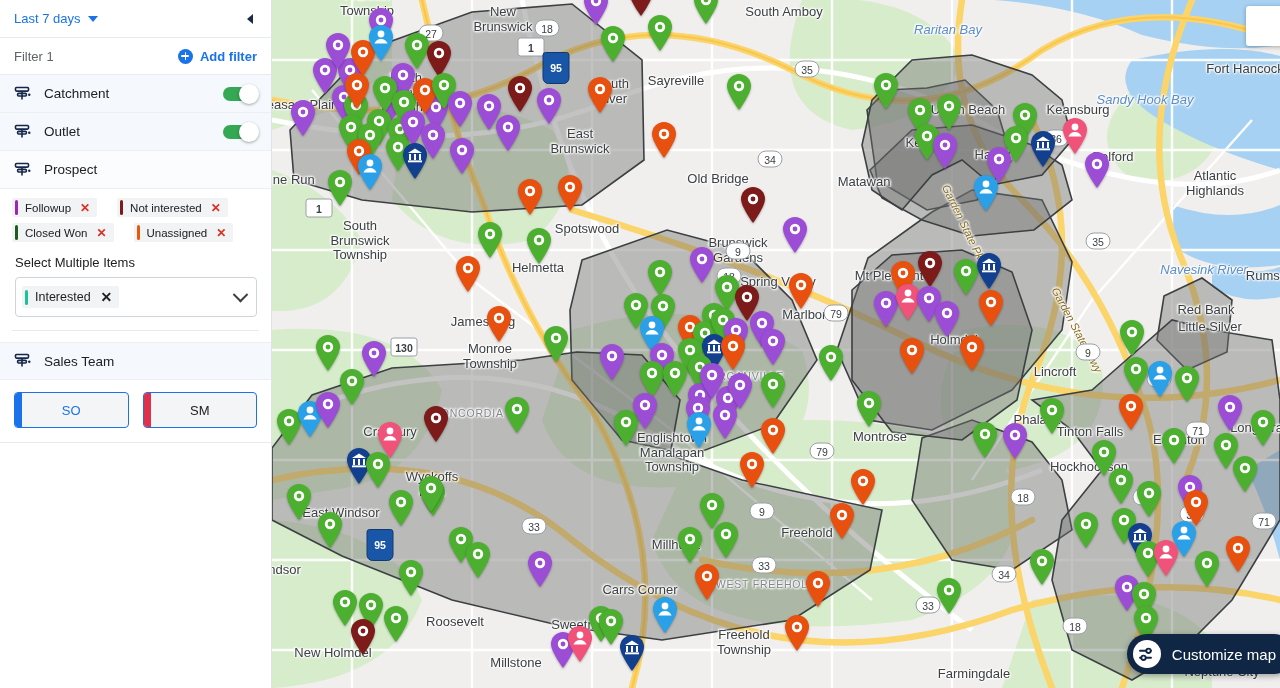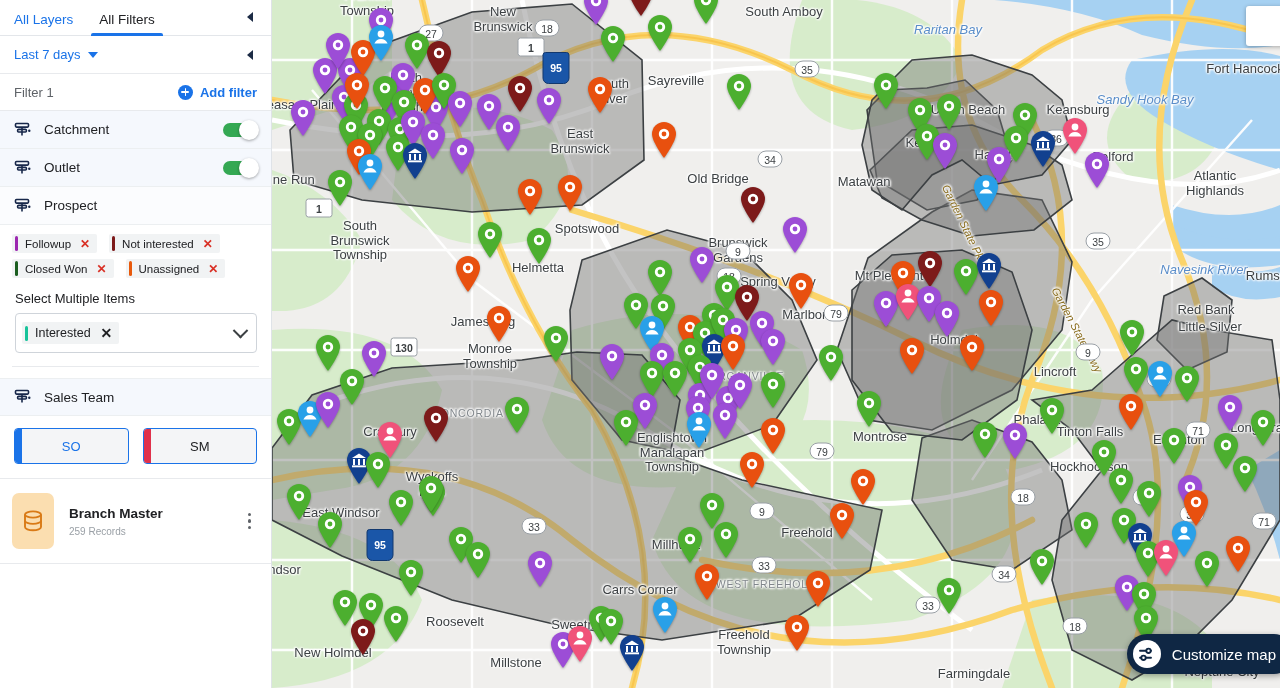--- a/index.html
+++ b/index.html
@@ -75,21 +75,21 @@
     width: 34px; height: 14px; border-radius: 8px; background: #34a853;
     position: relative; cursor: pointer; flex: 0 0 34px;
   }
   .toggle .knob {
     position: absolute; right: -2px; top: -3px; width: 20px; height: 20px;
     border-radius: 50%; background: #fff;
     box-shadow: 0 1px 3px rgba(0,0,0,.35);
   }
 
   .chips-area { padding: 9px 12px 0 12px; }
-  .chips-wrap { display: flex; flex-wrap: wrap; gap: 6px 12px; }
+  .chips-wrap { display: flex; flex-wrap: wrap; gap: 6px 20px; }
   .chip {
     display: inline-flex; align-items: center; background: #f1f3f4;
     border-radius: 2px; height: 19px; padding: 0 7px 0 0; font-size: 11.5px;
     color: #202124; position: relative; cursor: default;
   }
   .chip .bar { width: 3px; height: 15px; border-radius: 2px; margin: 0 7px 0 3px; flex: 0 0 3px; }
   .chip .chip-x {
     margin-left: 9px; color: #d93025; font-size: 12px; line-height: 1;
     cursor: pointer; font-weight: 600;
   }
@@ -201,29 +201,20 @@
     cursor: pointer;
   }
 </style>
 </head>
 <body>
 
 <div class="app">
 
   <aside class="sidebar">
 
-    <div class="tabs-row">
-      <div class="tab">All Layers</div>
-      <div class="tab active">All Filters</div>
-      <div class="collapse-arrow">
-        <svg width="10" height="12" viewBox="0 0 10 12">
-            <path d="M8 1 L2 6 L8 11 Z" fill="#1c2b45"></path>
-          </svg>
-      </div>
-    </div>
 
     <div class="daterow">
       <span class="dd-label">Last 7 days</span>
       <span class="caret-dn"></span>
       <div class="collapse-arrow">
         <svg width="10" height="12" viewBox="0 0 10 12">
             <path d="M8 1 L2 6 L8 11 Z" fill="#1c2b45"></path>
           </svg>
       </div>
     </div>
@@ -336,38 +327,20 @@
       <div class="team-btn sel-red">
         <span class="lbar"></span>
         <span>SM</span>
       </div>
     </div>
 
     <div class="team-divider"></div>
 
 
 
-    <div class="source-item">
-      <span class="source-tile" style="background:#fbdeb0">
-        <svg width="22" height="24" viewBox="0 0 22 24">
-            <ellipse cx="11" cy="5.5" rx="8" ry="3.1" fill="none" stroke="#d97a16" stroke-width="1.9"></ellipse>
-            <path d="M3 5.5v12.6c0 1.7 3.6 3.1 8 3.1s8-1.4 8-3.1V5.5" fill="none" stroke="#d97a16" stroke-width="1.9"></path>
-            <path d="M3 11.8c0 1.7 3.6 3.1 8 3.1s8-1.4 8-3.1" fill="none" stroke="#d97a16" stroke-width="1.9"></path>
-          </svg>
-      </span>
-      <span class="source-txt">
-        <div class="source-title">Branch Master</div>
-        <div class="source-sub">259 Records</div>
-      </span>
-      <span class="kebab">
-          <i></i>
-          <i></i>
-          <i></i>
-        </span>
-    </div>
   </aside>
 
   <section class="map">
     <svg class="basemap" width="1008" height="688" viewBox="0 0 1008 688">
       <rect width="1008" height="688" fill="#f0efed"></rect>
 
       <g fill="#d7eccb">
         <path d="M0 0 h120 v70 l-60 40 L0 130 Z"></path>
         <path d="M130 120 q70 -30 150 10 q40 60 -20 110 q-90 20 -140 -40 Z"></path>
         <path d="M0 170 q60 20 90 70 q-20 80 -100 70 Z"></path>

